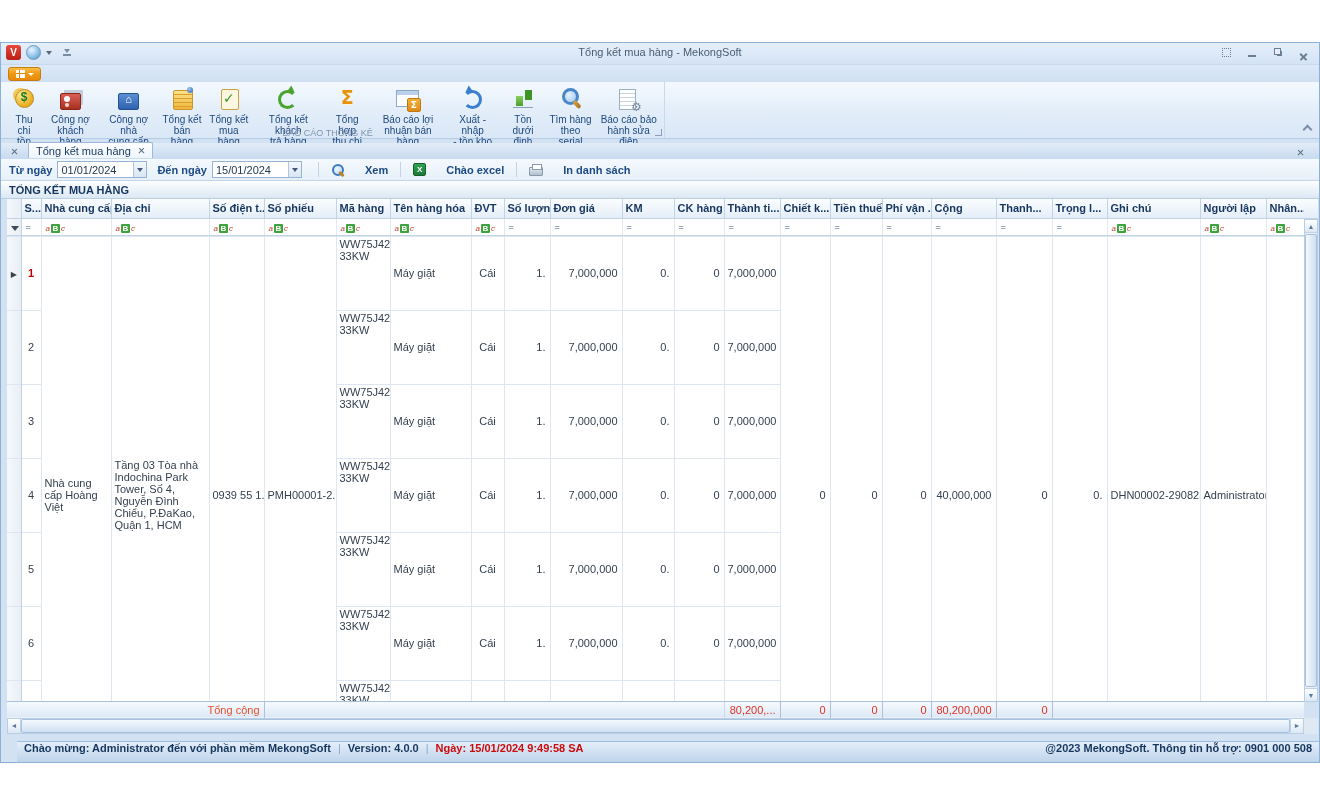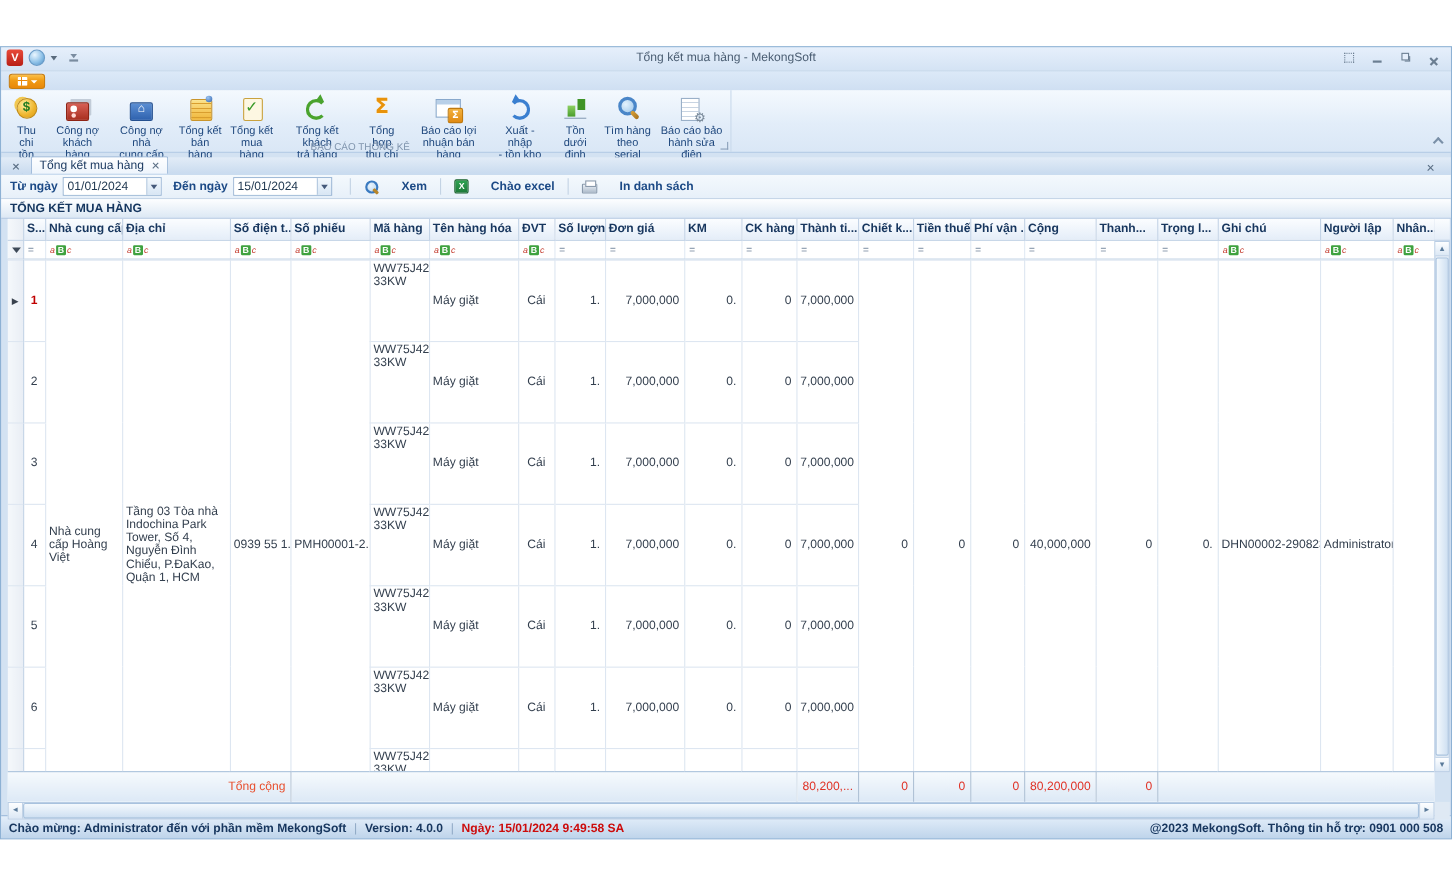--- a/index.html
+++ b/index.html
@@ -135,38 +135,38 @@
   .bodyclip tr { height:74px; }
   .bcell { border-right:1px solid #dde6f1; border-top:1px solid #dde6f1; padding:1px 3px; color:#333f4e;
     white-space:nowrap; overflow:hidden; vertical-align:middle; }
   .bind-cell { border-top:1px solid #dde6f1; }
   .a-r { text-align:right; padding-right:4px; } .a-c { text-align:center; } .a-l { text-align:left; }
   .top { vertical-align:top; } .pre { white-space:pre-line; } .wrap { white-space:normal; }
   .c-stt { text-align:center; }
   .c-stt.sel { color:#c00000; font-weight:bold; }
   .selarrow { font-size:8px; color:#39424e; }
   .foot { width:1297px; }
-  .fcell2 { height:28px; background:linear-gradient(#f6fafd,#dde9f6); border-top:1px solid #aac2dc; padding:1px 4px; white-space:nowrap; overflow:hidden; }
+  .fcell2 { height:17px; background:linear-gradient(#f6fafd,#dde9f6); border-top:1px solid #aac2dc; padding:1px 4px; white-space:nowrap; overflow:hidden; }
   .flabel2 { color:#e8502f; text-align:right; border-right:1px solid #b0c2d6; }
   .fval { color:#e03226; text-align:right; border-right:1px solid #b0c2d6; border-left:1px solid #cbd9e8; }
   .vscroll { position:absolute; right:0; top:20px; width:14px; height:483px; background:#e9f0f8; border:1px solid #b9cde4; }
   .vs-btn { height:13px; background:linear-gradient(#fdfeff,#dce8f5); text-align:center; font-size:7px; color:#5a7a9a; line-height:13px; border-bottom:1px solid #c3d3e6; }
   .vs-btn.bottom { position:absolute; bottom:0; left:0; right:0; border-top:1px solid #c3d3e6; border-bottom:none; }
   .vs-thumb { position:absolute; left:0; right:0; top:14px; bottom:14px; background:linear-gradient(90deg,#f4f9fd,#cfe0f2); border:1px solid #a8c2de; border-radius:2px; }
   .hscrollrow { display:flex; }
   .hscroll { position:relative; width:1297px; height:16px; background:#e9f0f8; border:1px solid #b9cde4; }
   .hs-btn { position:absolute; top:0; bottom:0; width:13px; background:linear-gradient(#fdfeff,#dce8f5); text-align:center; font-size:7px; color:#5a7a9a; line-height:14px; }
   .hs-btn.left { left:0; border-right:1px solid #c3d3e6; } .hs-btn.right { right:0; border-left:1px solid #c3d3e6; }
   .hs-thumb { position:absolute; left:13px; right:13px; top:0; bottom:0; background:linear-gradient(#f4f9fd,#cfe0f2); border:1px solid #a8c2de; border-radius:2px; }
   .hcorner { width:14px; height:16px; background:#dfe9f4; }
 
   
   .statusgap { height:3px; }
-  .statusbar { height:22px; background:linear-gradient(#e3eefa,#bdd3ea); border-top:1px solid #9fbcdc; display:flex; align-items:center;
-    font-size:11px; font-weight:bold; color:#17365e; padding:0 7px; }
+  .statusbar { height:22px; background:linear-gradient(#e3eefa,#bdd3ea); border-top:1px solid #9fbcdc; display:flex; 
+    font-size:11px; font-weight:bold; color:#17365e; padding:0 7px;margin-left:16px; }
   .sb-sep { color:#8fa8c4; font-weight:normal; margin:0 7px; }
   .sb-date { color:#cc0c0c; }
   .sb-right { margin-left:auto; }
 </style>
 </head>
 <body>
 
 <div class="page">
   <div class="app-window">
 

